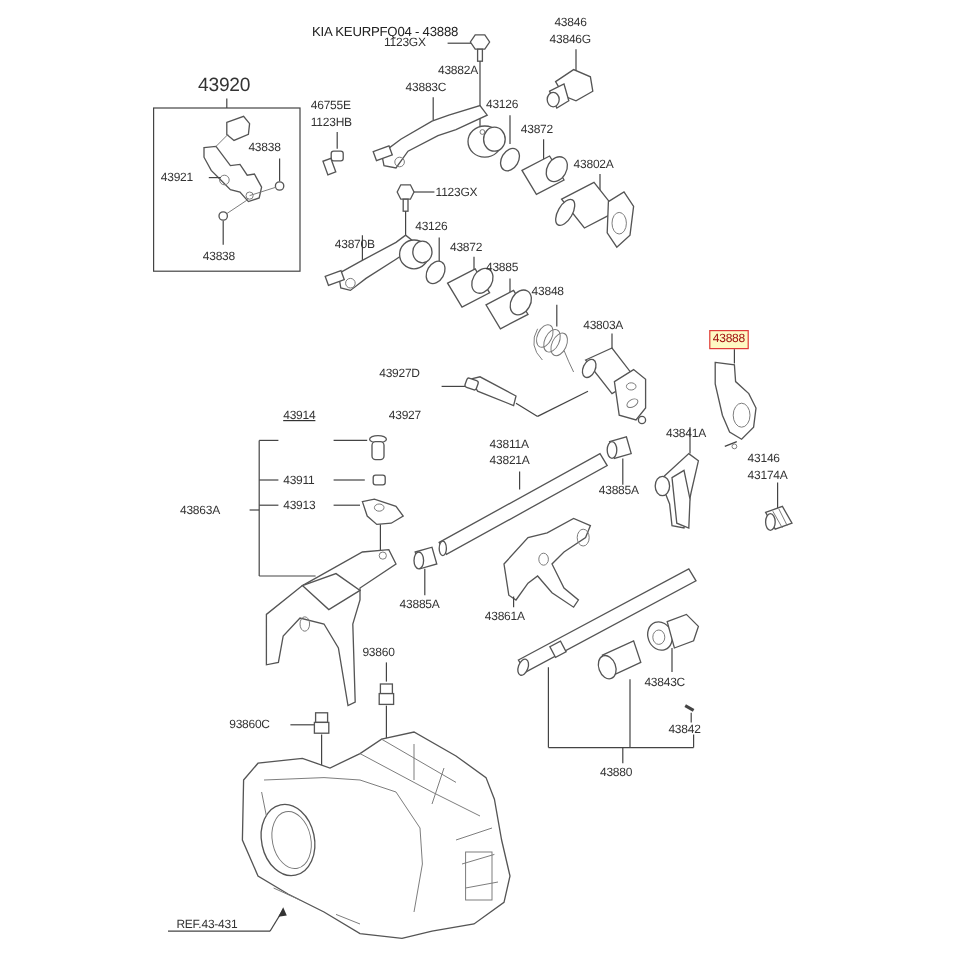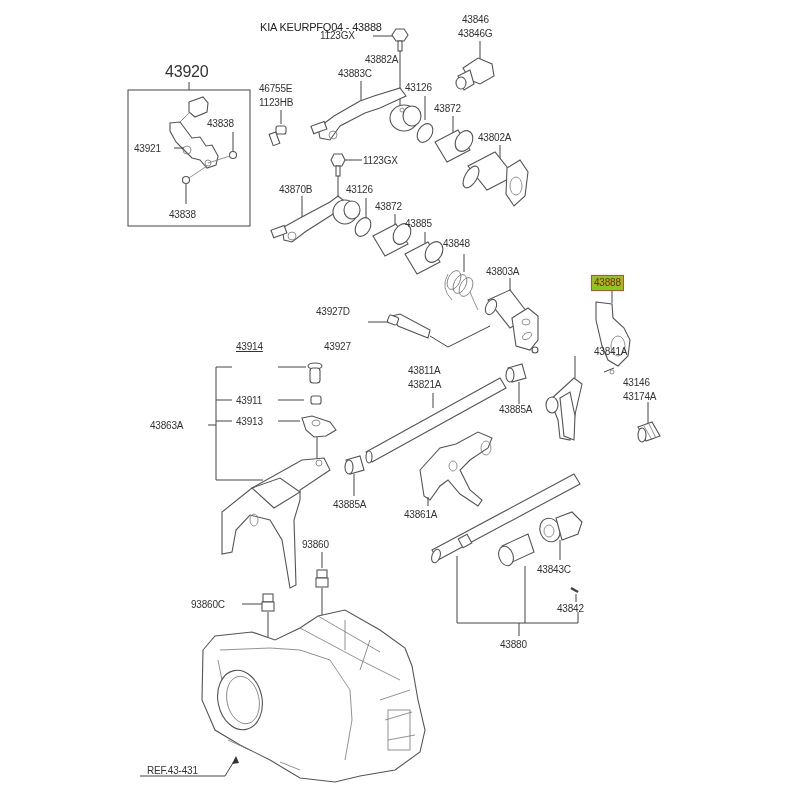--- a/index.html
+++ b/index.html
@@ -301,33 +301,33 @@
 <div class="lbl" style="left:462px;top:13px;">43846</div>
 <div class="lbl" style="left:458px;top:27px;">43846G</div>
 
 <div class="lbl" style="left:338px;top:53px;margin-left:27px;">43882A</div>
 <div class="lbl" style="left:338px;top:67px;">43883C</div>
 <div class="lbl" style="left:405px;top:81px;">43126</div>
 <div class="lbl" style="left:434px;top:102px;">43872</div>
 <div class="lbl" style="left:478px;top:131px;">43802A</div>
 
 <div class="lbl" style="left:363px;top:154px;">1123GX</div>
-<div class="lbl" style="left:279px;top:183px;">43870B</div>
+<div class="lbl" style="left:279px;top:198px;">43870B</div>
 <div class="lbl" style="left:346px;top:183px;">43126</div>
 <div class="lbl" style="left:375px;top:200px;">43872</div>
 <div class="lbl" style="left:405px;top:217px;">43885</div>
 <div class="lbl" style="left:443px;top:237px;">43848</div>
 <div class="lbl" style="left:486px;top:265px;">43803A</div>
 
-<div class="lbl hl" style="left: 591px; top: 275px; background: #84cc16;">43888</div>
+<div class="lbl hl" style="left: 591px; top: 275px; background: #fef9c3;">43888</div>
 
 <div class="lbl" style="left:316px;top:305px;">43927D</div>
 <div class="lbl" style="left:324px;top:320px;margin-top:20px;">43927</div>
 
-<div class="lbl" style="left:555px;top:345px;margin-left:39px;">43841A</div>
+<div class="lbl" style="left:555px;top:355px;">43841A</div>
 <div class="lbl" style="left:623px;top:376px;">43146</div>
 <div class="lbl" style="left:623px;top:390px;">43174A</div>
 
 <div class="lbl" style="left:236px;top:340px;text-decoration:underline;">43914</div>
 <div class="lbl" style="left:236px;top:394px;">43911</div>
 <div class="lbl" style="left:236px;top:415px;text-align:right;">43913</div>
 <div class="lbl" style="left:150px;top:419px;">43863A</div>
 
 <div class="lbl" style="left:408px;top:364px;">43811A</div>
 <div class="lbl" style="left:408px;top:378px;">43821A</div>

